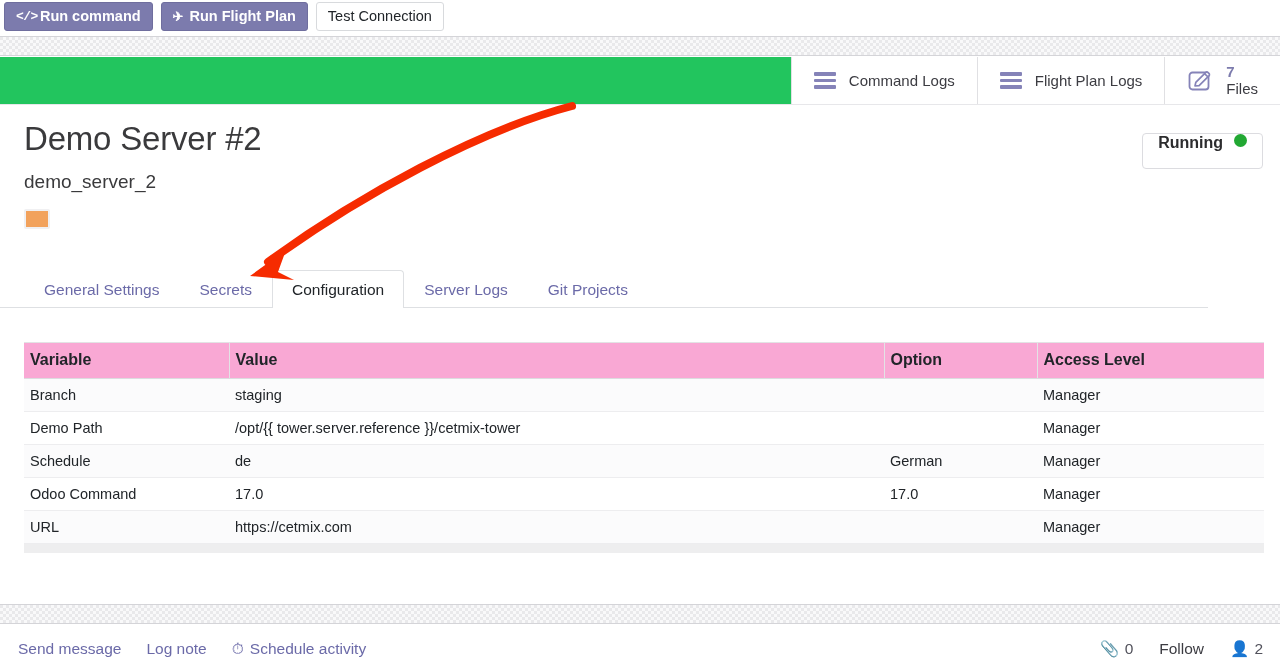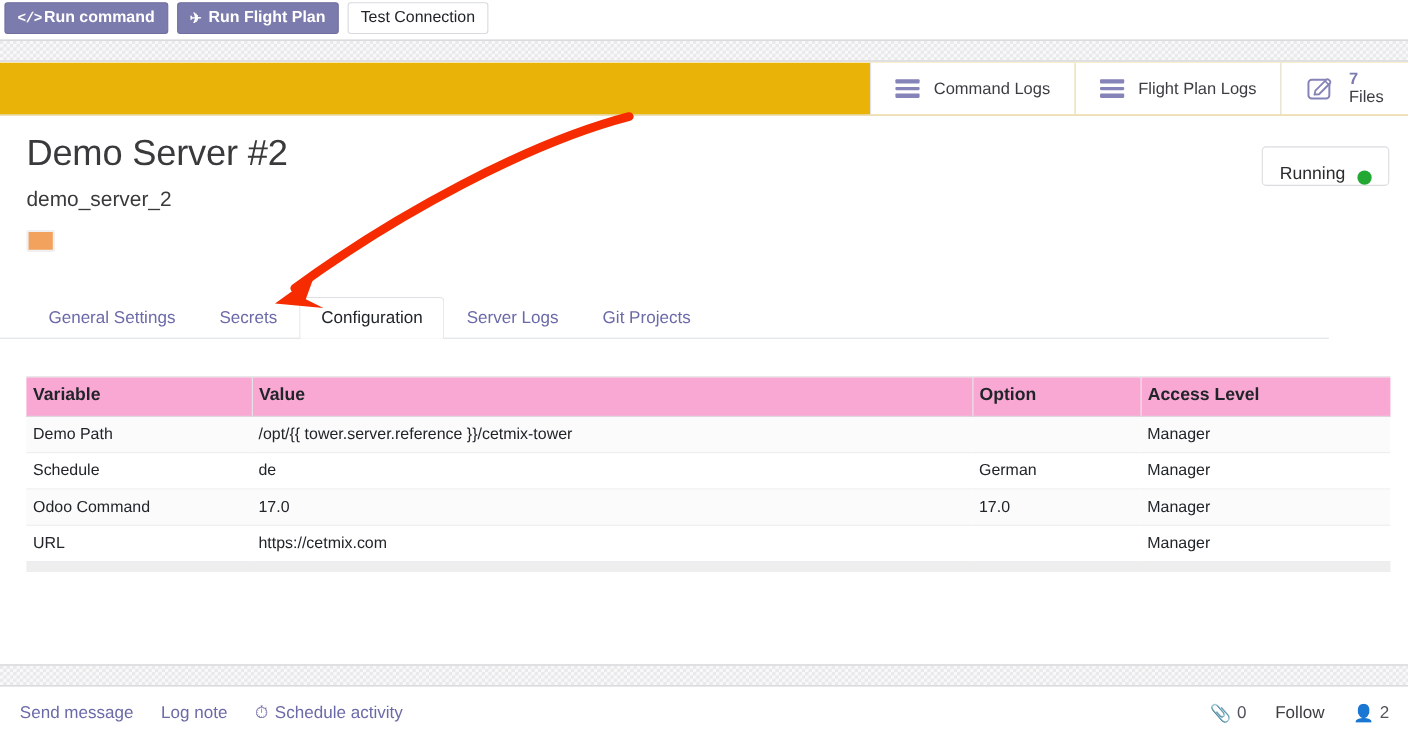--- a/index.html
+++ b/index.html
@@ -52,21 +52,21 @@
     border-top: 1px solid #d4d4d8;
     border-bottom: 1px solid #d4d4d8;
   }
   .band-top { position: absolute; top: 36px; left: 0; }
   .band-mid { position: absolute; top: 604px; left: 0; }
 
   
   .statbar {
     position: absolute; top: 57px; left: 0; width: 1280px; height: 48px;
     display: flex; justify-content: flex-end; align-items: stretch;
-    background: #eab308;
+    background: #22c55e;
     border-bottom: 1px solid #e7e7ea;
   }
   .statbtn {
     display: flex; align-items: center; gap: 13px;
     padding: 0 22px;
     border-left: 1px solid #e0e0e3;
     cursor: pointer;
     background: #ffffff;
   }
   .statbtn .label { font-size: 15px; color: #3c3c42; }
@@ -90,24 +90,24 @@
   }
   .color-swatch {
     margin: 16px 0 0 24px;
     width: 26px; height: 20px;
     background: #f2a25c;
     border: 2px solid #f0f0f2;
     border-radius: 2px;
   }
   .status-badge {
     position: absolute; top: 13px; right: 17px;
-    display: inline-flex; align-items: flex-end; gap: 11px;
+    display: inline-flex; align-items: flex-start; gap: 11px;
     height: 36px; padding: 0 15px;
     background: #ffffff; border: 1px solid #dcdce0; border-radius: 4px;
-    font-size: 16px; font-weight: 400; color: #2c2c2e;
+    font-size: 16px; font-weight: 700; color: #2c2c2e;
     cursor: pointer;
   }
   .status-dot { width: 13px; height: 13px; border-radius: 50%; background: #22a833; display:inline-block;}
 
   
   .tabs {
     position: absolute; top: 270px; left: 0; width: 1208px; height: 38px;
     display: flex; align-items: stretch;
     border-bottom: 1px solid #dee0e3;
     padding-left: 24px;
@@ -275,20 +275,26 @@
     <thead>
       <tr>
         <th class="col-variable">Variable</th>
         <th class="col-value">Value</th>
         <th class="col-option">Option</th>
         <th class="col-access">Access Level</th>
       </tr>
     </thead>
     <tbody>
       <tr>
+        <td>Branch</td>
+        <td>staging</td>
+        <td></td>
+        <td>Manager</td>
+      </tr>
+      <tr>
         <td>Demo Path</td>
         <td>/opt/{{ tower.server.reference }}/cetmix-tower</td>
         <td></td>
         <td>Manager</td>
       </tr>
       <tr>
         <td>Schedule</td>
         <td>de</td>
         <td>German</td>
         <td>Manager</td>

